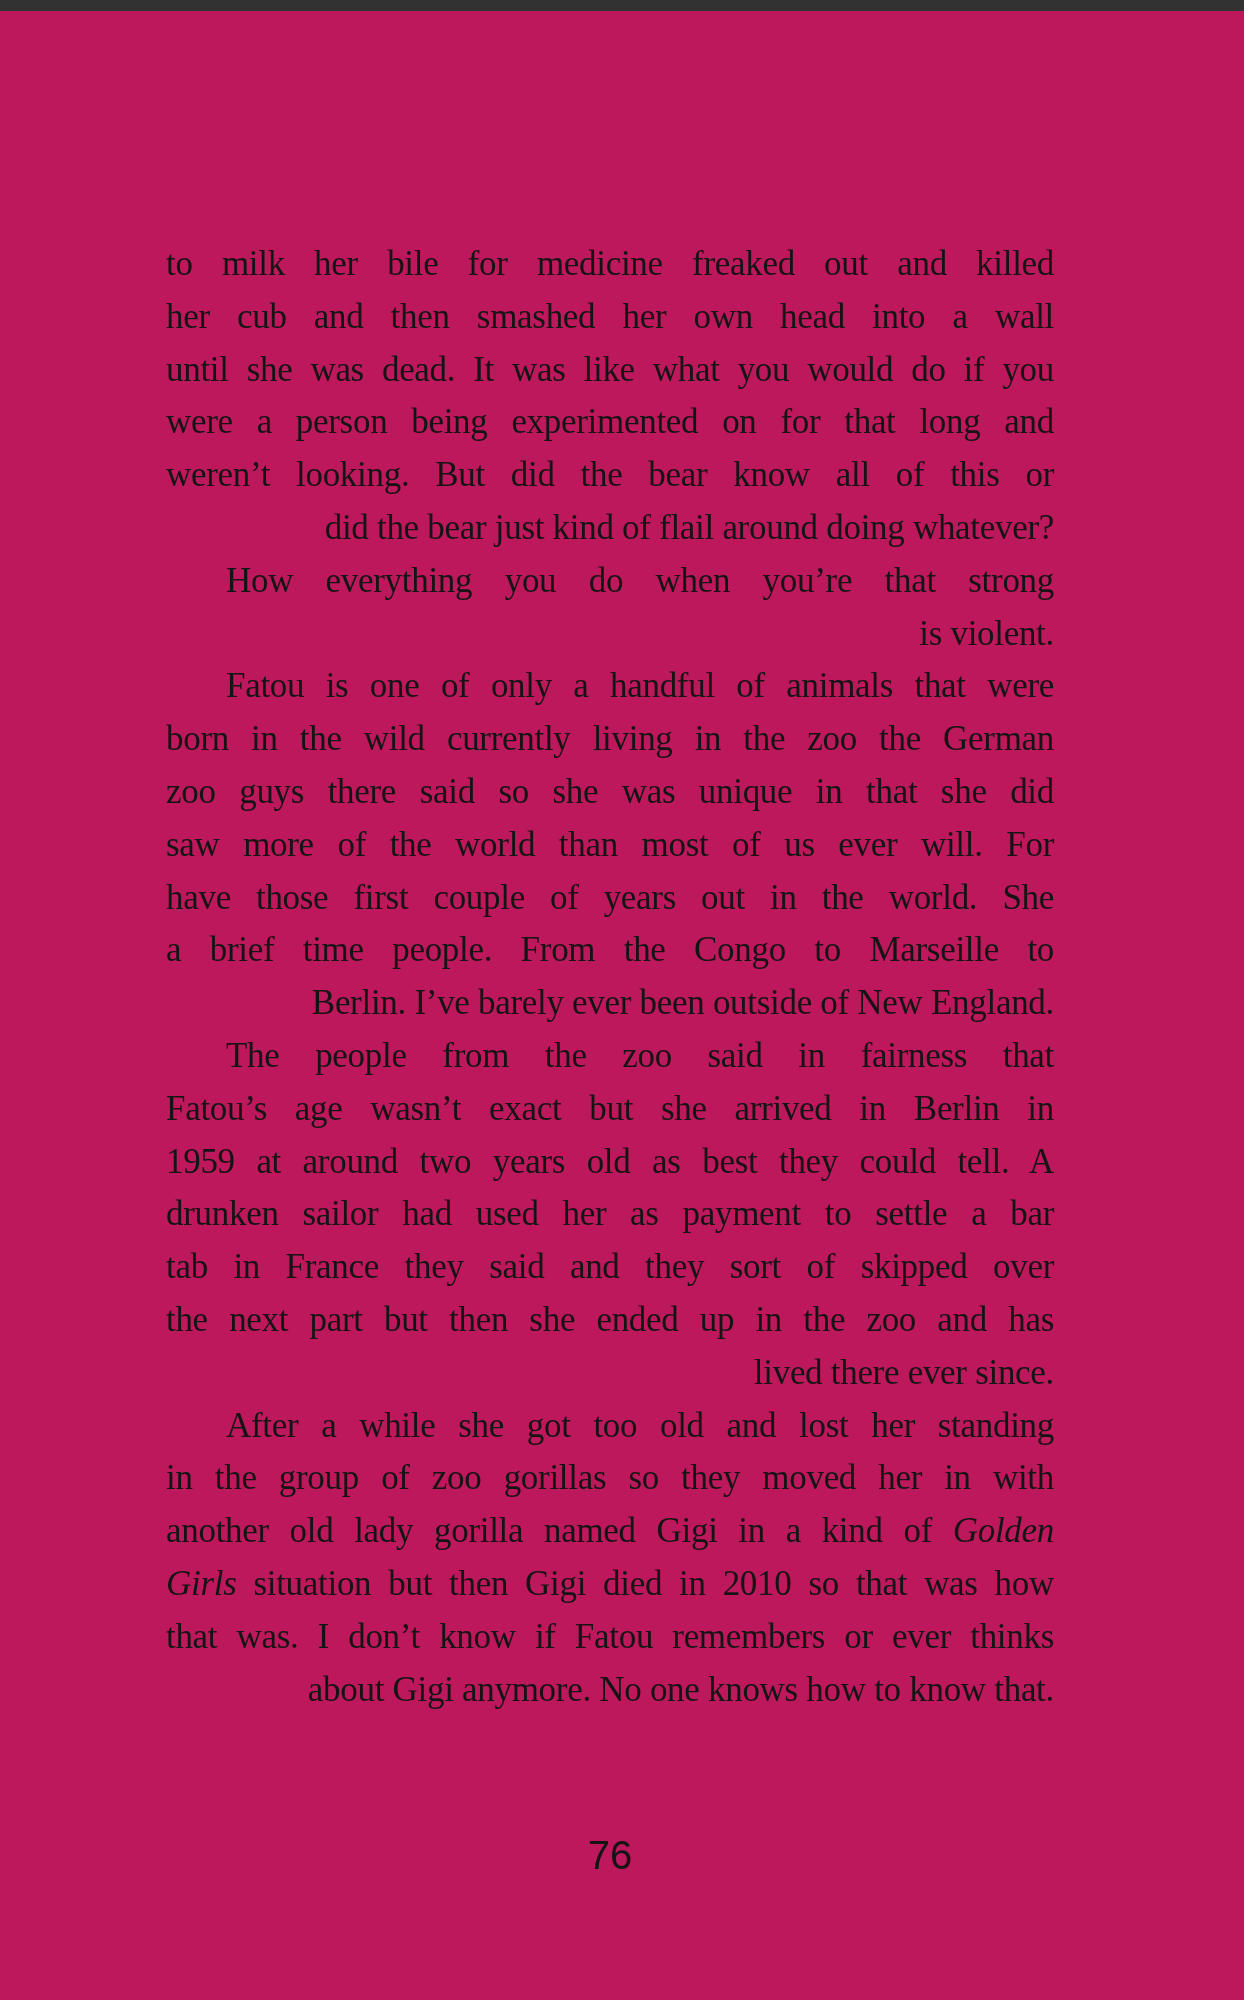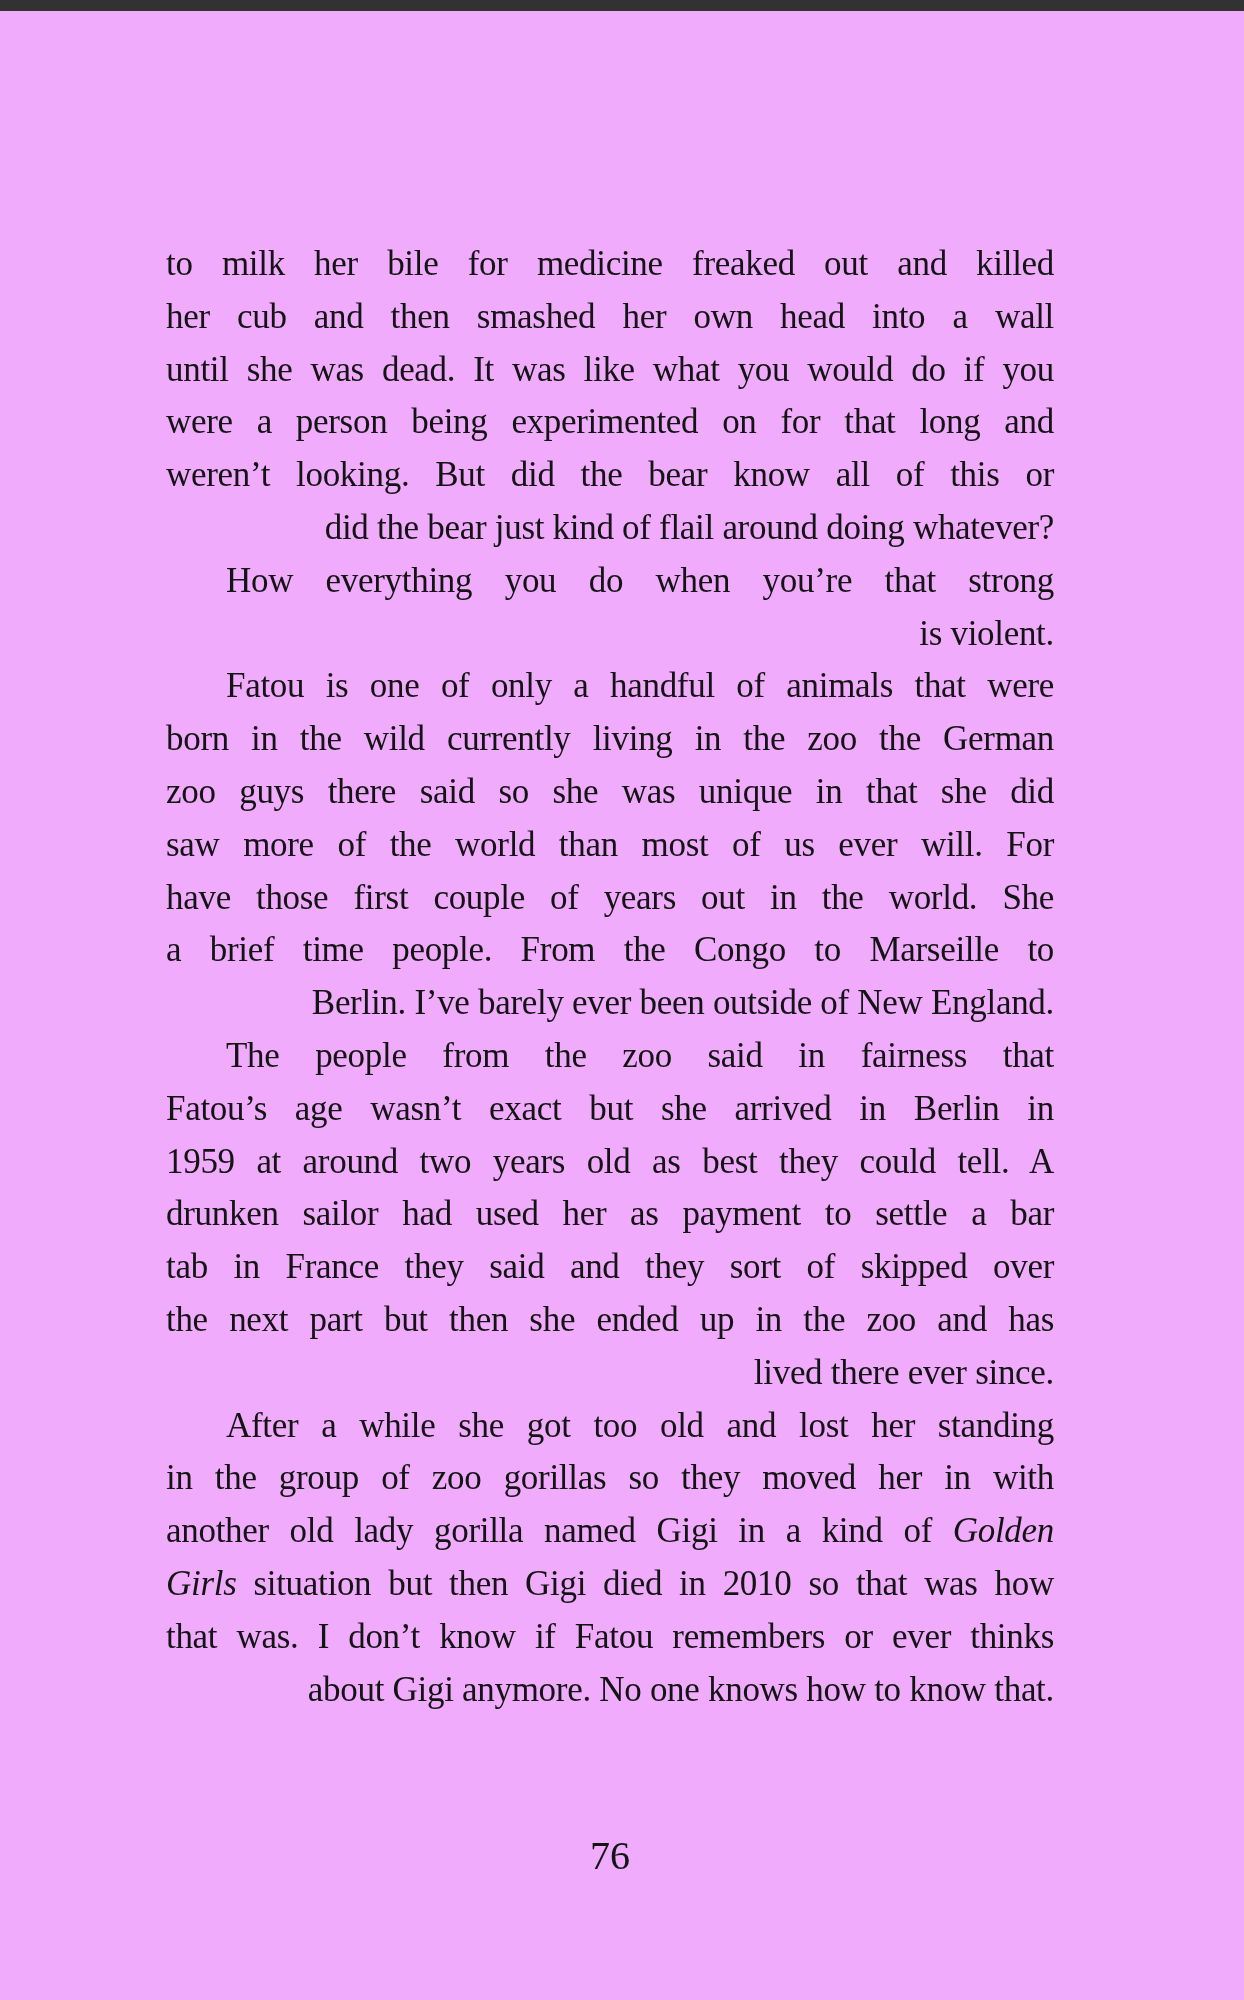--- a/index.html
+++ b/index.html
@@ -44,30 +44,30 @@
   }
   .ln.indent {
     text-indent: 60px;
   }
   .footer {
     position: absolute;
     left: 166px;
     top: 1829px;
     width: 888px;
     text-align: center;
-    font-family: Liberation Serif, serif;
+    font-family: Liberation Sans, sans-serif;
     font-size: 40px;
     line-height: 53px;
     color: #141414;
   }
 </style>
 </head>
 <body>
 
-<div id="page" style="background: #f0abfc;">
+<div id="page" style="background: #be185d;">
   <div class="status-bar" style="background: rgb(50, 50, 50);"></div>
   <div class="body-text" style="color: rgb(20, 20, 20);">
       <div class="ln"><span>to milk her bile for medicine freaked out and killed</span></div>
       <div class="ln"><span>her cub and then smashed her own head into a wall</span></div>
       <div class="ln"><span>until she was dead. It was like what you would do if you</span></div>
       <div class="ln"><span>were a person being experimented on for that long and</span></div>
       <div class="ln"><span>weren’t looking. But did the bear know all of this or</span></div>
       <div class="ln last"><span>did the bear just kind of flail around doing whatever?</span></div>
       <div class="ln indent"><span>How everything you do when you’re that strong</span></div>
       <div class="ln last"><span>is violent.</span></div>

